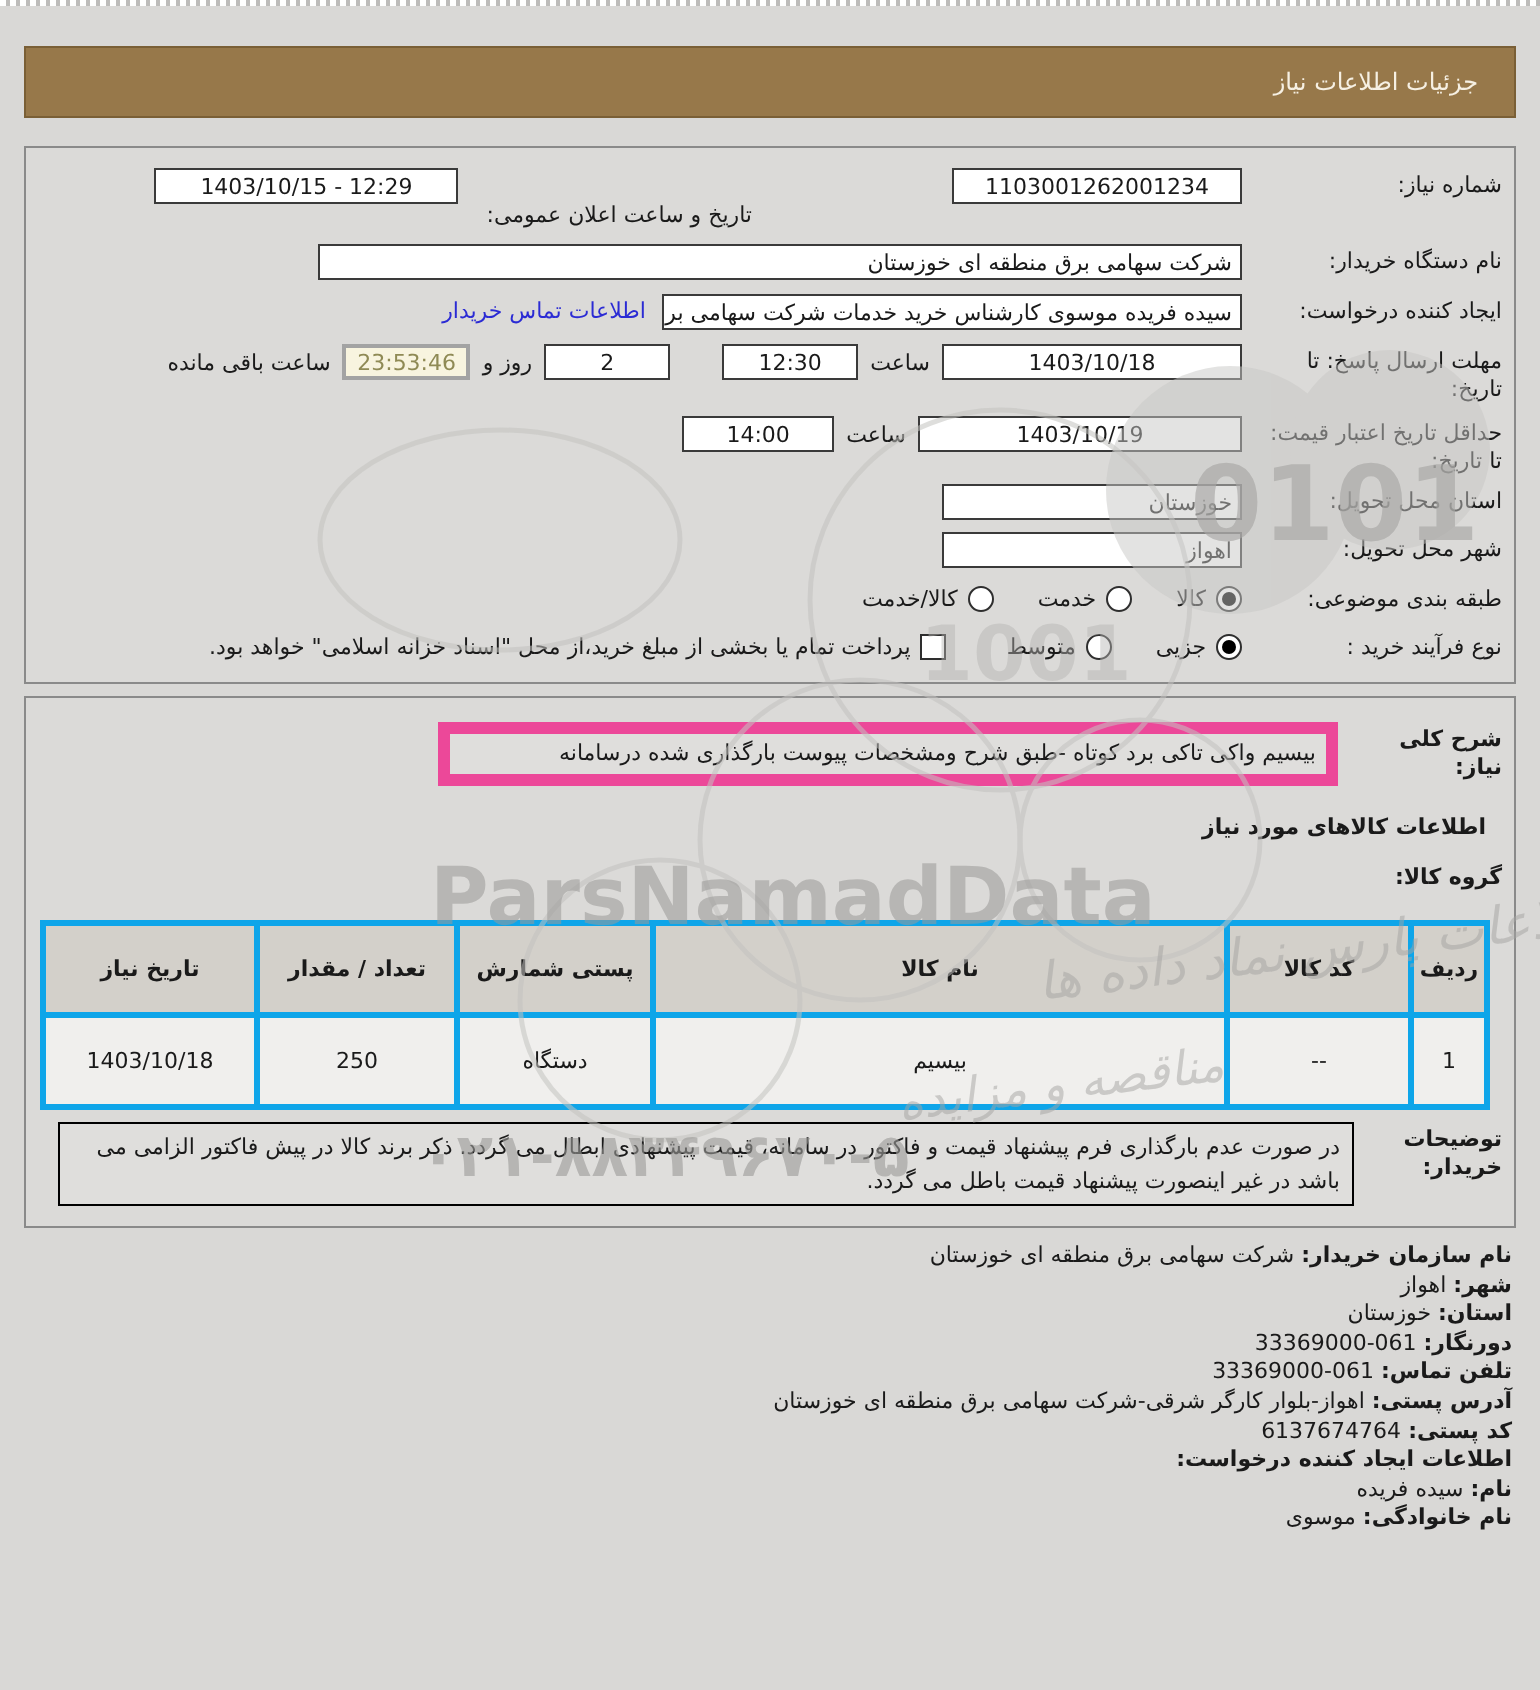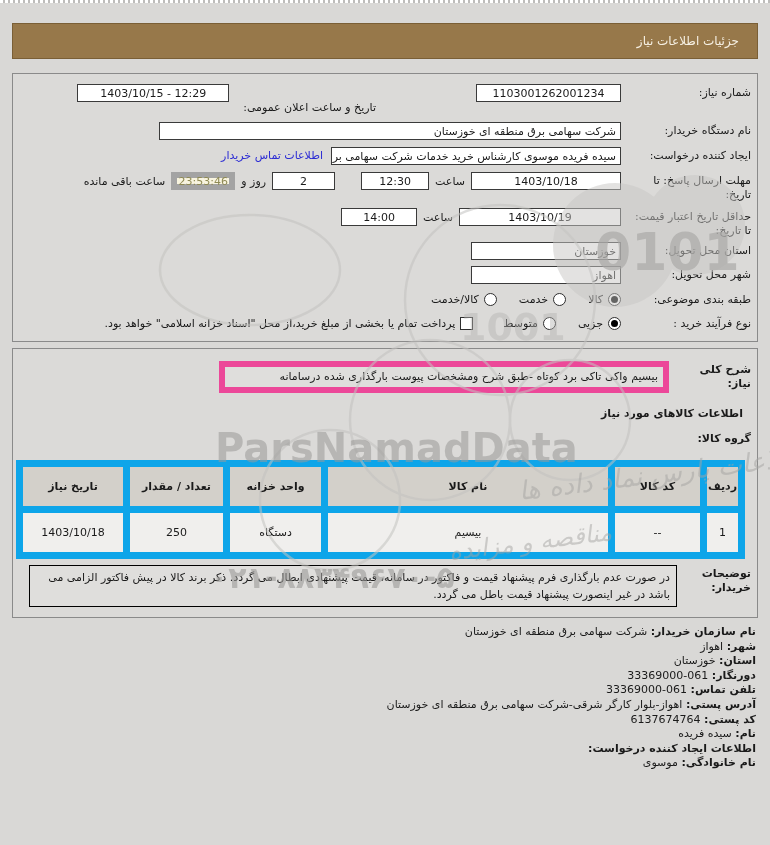--- a/index.html
+++ b/index.html
@@ -36,21 +36,21 @@
   .w-auto { width:auto;margin-top:15px; }
   .input {
     background:#ffffff; border:1px solid #3a3a3a;
     height:18px; display:inline-flex; align-items:center;
     padding:0 4px; overflow:hidden; white-space:nowrap;
   }
   .center { justify-content:center; }
   .right-in { justify-content:flex-start; }
   .ltr { direction:ltr; unicode-bidi:embed; }
   .countdown {
-    background:#f8f4df; border:6px solid #a3a3a3; color:#8f8a55;
+    background:#f8f4df; border:2px solid #a3a3a3; color:#8f8a55;
     height:18px; display:inline-flex; align-items:center; justify-content:center;
     direction:ltr;
   }
   .link { color:#2b2bd4; margin-right:8px; padding-top:2px; cursor:pointer; }
   .txt { padding-top:3px; margin:0 6px; }
 
   .radio {
     width:13px; height:13px; border:1px solid #2e2e2e; border-radius:50%;
     background:#fff; display:inline-block; position:relative; margin-top:2px;
   }
@@ -71,21 +71,21 @@
   .notesbox {
     border:1px solid #000; padding:3px 6px; line-height:17px;
     background:#dfdedc; width:648px;
   }
   .section-heading { font-weight:bold; margin:4px 8px 10px 0; }
 
   table.goods {
     border-collapse:collapse; width:722px; margin:14px 6px 6px auto;
     table-layout:fixed;
   }
-  table.goods th, table.goods td { border:7px solid #0ea5e9; height:46px; text-align:center; }
+  table.goods th, table.goods td { border:3px solid #0ea5e9; height:46px; text-align:center; }
   table.goods th { background:#d3d0ca; font-weight:bold; font-size:11px; }
   table.goods td { background:#f0efed; }
   .col-row{width:38px}.col-code{width:92px}.col-name{width:287px}.col-unit{width:98px}.col-qty{width:100px}.col-date{width:107px}
 
   .contact { padding:7px 14px 0 14px; line-height:14.6px; font-size:11px; position:relative; z-index:2; }
   .cline span { vertical-align:baseline; }
   .num { direction:ltr; unicode-bidi:embed; display:inline-block; }
 
   .wm-layer {
     position:absolute; inset:0; z-index:5; pointer-events:none;
@@ -184,21 +184,21 @@
   <div class="frow" style="margin-bottom:2px">
     <span class="flabel bold" style="width:70px;padding-left:4px">گروه کالا:</span>
   </div>
 
   <table class="goods">
     <thead>
       <tr>
         <th class="col-row">ردیف</th>
         <th class="col-code">کد کالا</th>
         <th class="col-name">نام کالا</th>
-        <th class="col-unit">واحد خزانه</th>
+        <th class="col-unit">پستی شمارش</th>
         <th class="col-qty">تعداد / مقدار</th>
         <th class="col-date">تاریخ نیاز</th>
       </tr>
     </thead>
     <tbody>
       <tr>
         <td>1</td>
         <td>--</td>
         <td>بیسیم</td>
         <td>دستگاه</td>
@@ -238,26 +238,26 @@
   </div>
   <div class="cline">
     <span class="bold">آدرس پستی:</span>
     <span>اهواز-بلوار کارگر شرقی-شرکت سهامی برق منطقه ای خوزستان</span>
   </div>
   <div class="cline">
     <span class="bold">کد پستی:</span>
     <span class="num">6137674764</span>
   </div>
 
+  <div class="cline bold">اطلاعات ایجاد کننده درخواست:</div>
+
   <div class="cline">
     <span class="bold">نام:</span>
     <span>سیده فریده</span>
   </div>
-
-  <div class="cline bold">اطلاعات ایجاد کننده درخواست:</div>
   <div class="cline">
     <span class="bold">نام خانوادگی:</span>
     <span>موسوی</span>
   </div>
 </div>
 
 <div class="wm-layer">
   <svg width="770" height="845" viewBox="0 0 770 845" xmlns="http://www.w3.org/2000/svg">
     <g stroke="#c3c2c0" stroke-width="2.5" fill="none" opacity="0.55">
       <circle cx="500" cy="300" r="95"></circle>

